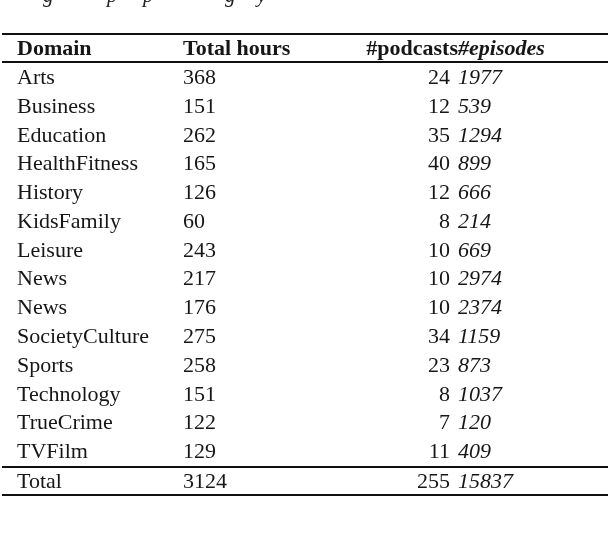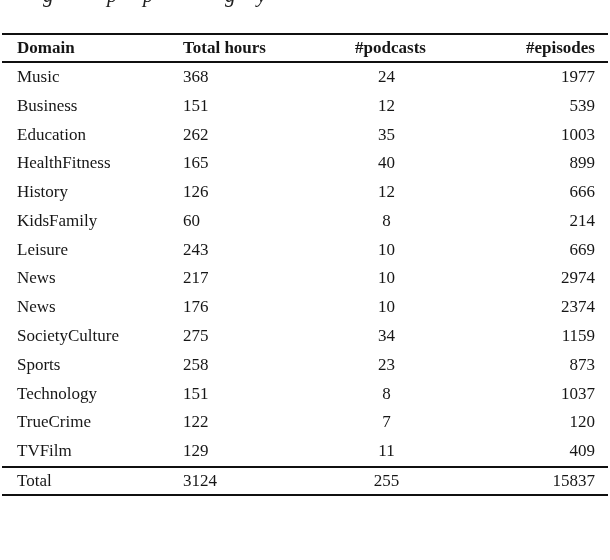--- a/index.html
+++ b/index.html
@@ -37,21 +37,21 @@
   .frag-3 { left: 225px; }
   .frag-4 { left: 257px; }
 
   table.paper-table {
     position: absolute;
     left: 2px;
     top: 33px;
     width: 606px;
     border-collapse: collapse;
     table-layout: fixed;
-    font-size: 17px;
+    font-size: 22px;
   }
   col.c1 { width: 181px; }
   col.c2 { width: 140px; }
   col.c3 { width: 135px; }
   col.c4 { width: 150px; }
 
   th, td {
     margin: 0;
     padding: 0;
     white-space: nowrap;
@@ -70,22 +70,22 @@
     line-height: 28.78px;
   }
   tfoot td {
     border-top: 2.5px solid #101010;
     border-bottom: 2.5px solid #101010;
     height: 26px;
     line-height: 26px;
   }
   .col-domain   { text-align: left;  padding-left: 15px; }
   .col-hours    { text-align: left; }
-  .col-podcasts { text-align: center; }
-  .col-episodes { text-align: right; padding-right: 13px; }
+  .col-podcasts { text-align: right; }
+  .col-episodes { text-align: left; padding-right: 13px; font-style: italic; }
   tbody .col-podcasts, tfoot .col-podcasts { padding-right: 8px; }
 </style>
 </head>
 <body>
 
 <div class="page">
 
   <div class="caption-strip">
     <span class="frag frag-0">g</span>
     <span class="frag frag-1">p</span>
@@ -104,36 +104,36 @@
     <thead>
       <tr>
         <th class="col-domain">Domain</th>
         <th class="col-hours">Total hours</th>
         <th class="col-podcasts">#podcasts</th>
         <th class="col-episodes">#episodes</th>
       </tr>
     </thead>
     <tbody>
         <tr>
-      <td class="col-domain">Music</td>
+      <td class="col-domain">Arts</td>
       <td class="col-hours">368</td>
       <td class="col-podcasts">24</td>
       <td class="col-episodes">1977</td>
     </tr>
         <tr>
       <td class="col-domain">Business</td>
       <td class="col-hours">151</td>
       <td class="col-podcasts">12</td>
       <td class="col-episodes">539</td>
     </tr>
         <tr>
       <td class="col-domain">Education</td>
       <td class="col-hours">262</td>
       <td class="col-podcasts">35</td>
-      <td class="col-episodes">1003</td>
+      <td class="col-episodes">1294</td>
     </tr>
         <tr>
       <td class="col-domain">HealthFitness</td>
       <td class="col-hours">165</td>
       <td class="col-podcasts">40</td>
       <td class="col-episodes">899</td>
     </tr>
         <tr>
       <td class="col-domain">History</td>
       <td class="col-hours">126</td>

